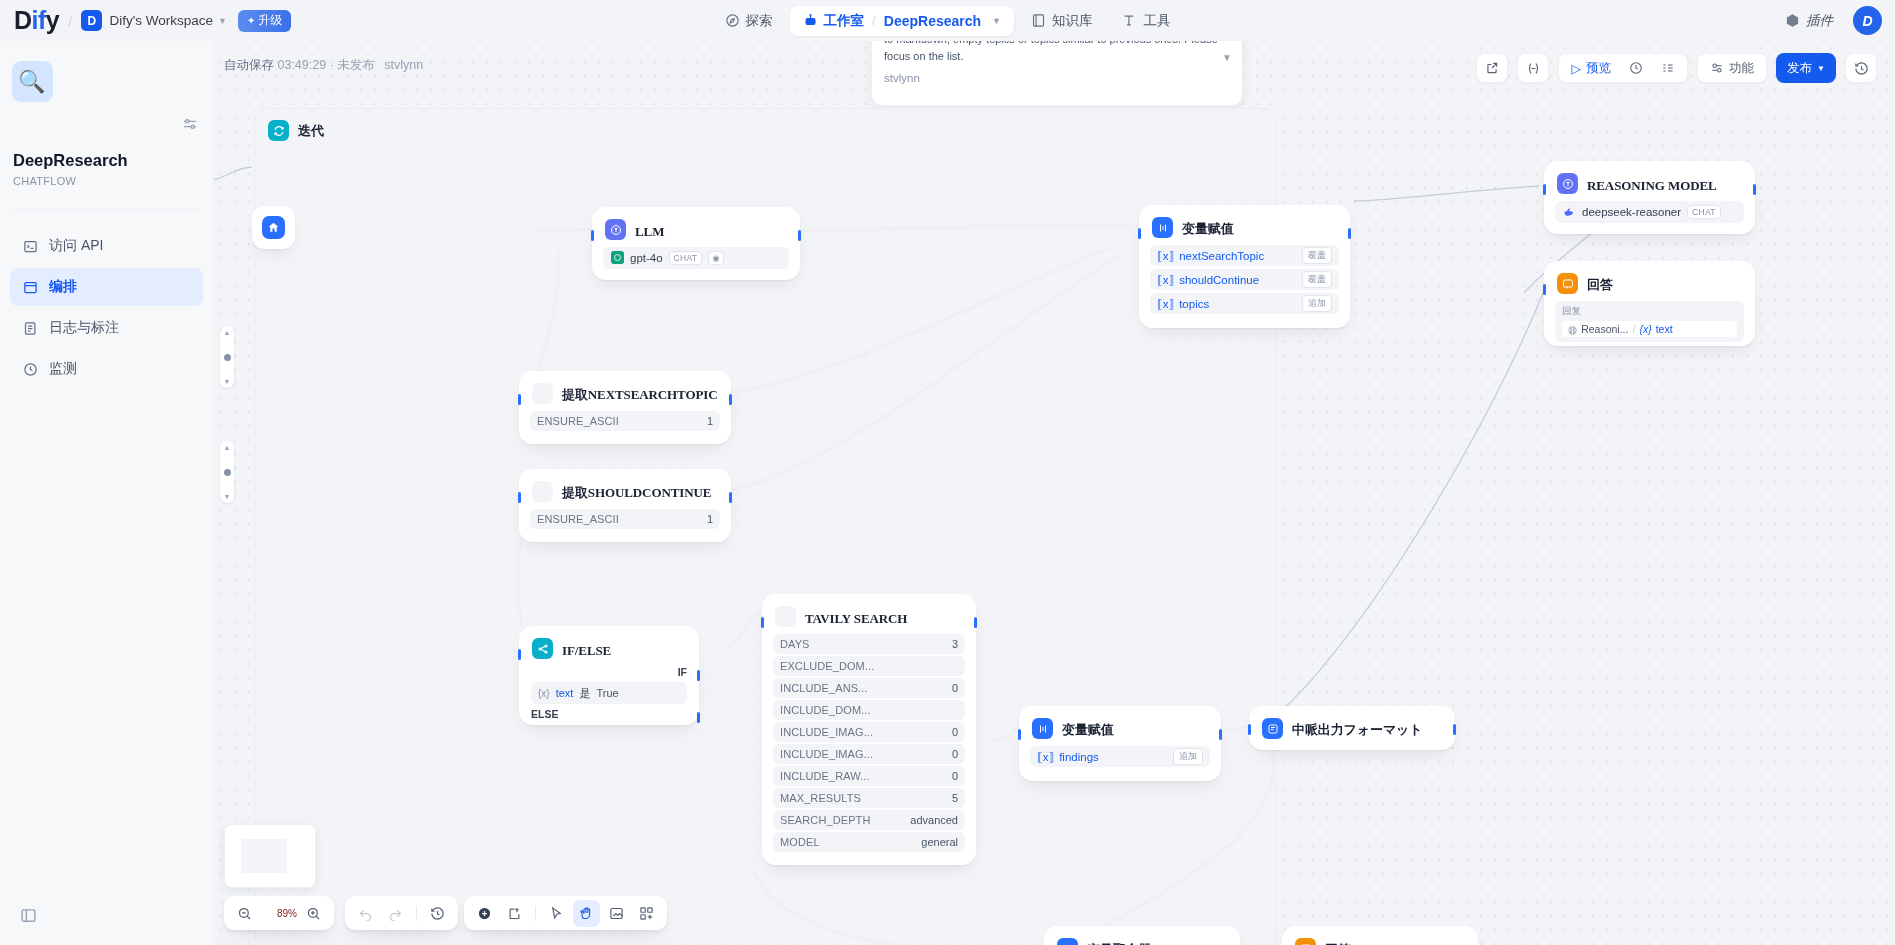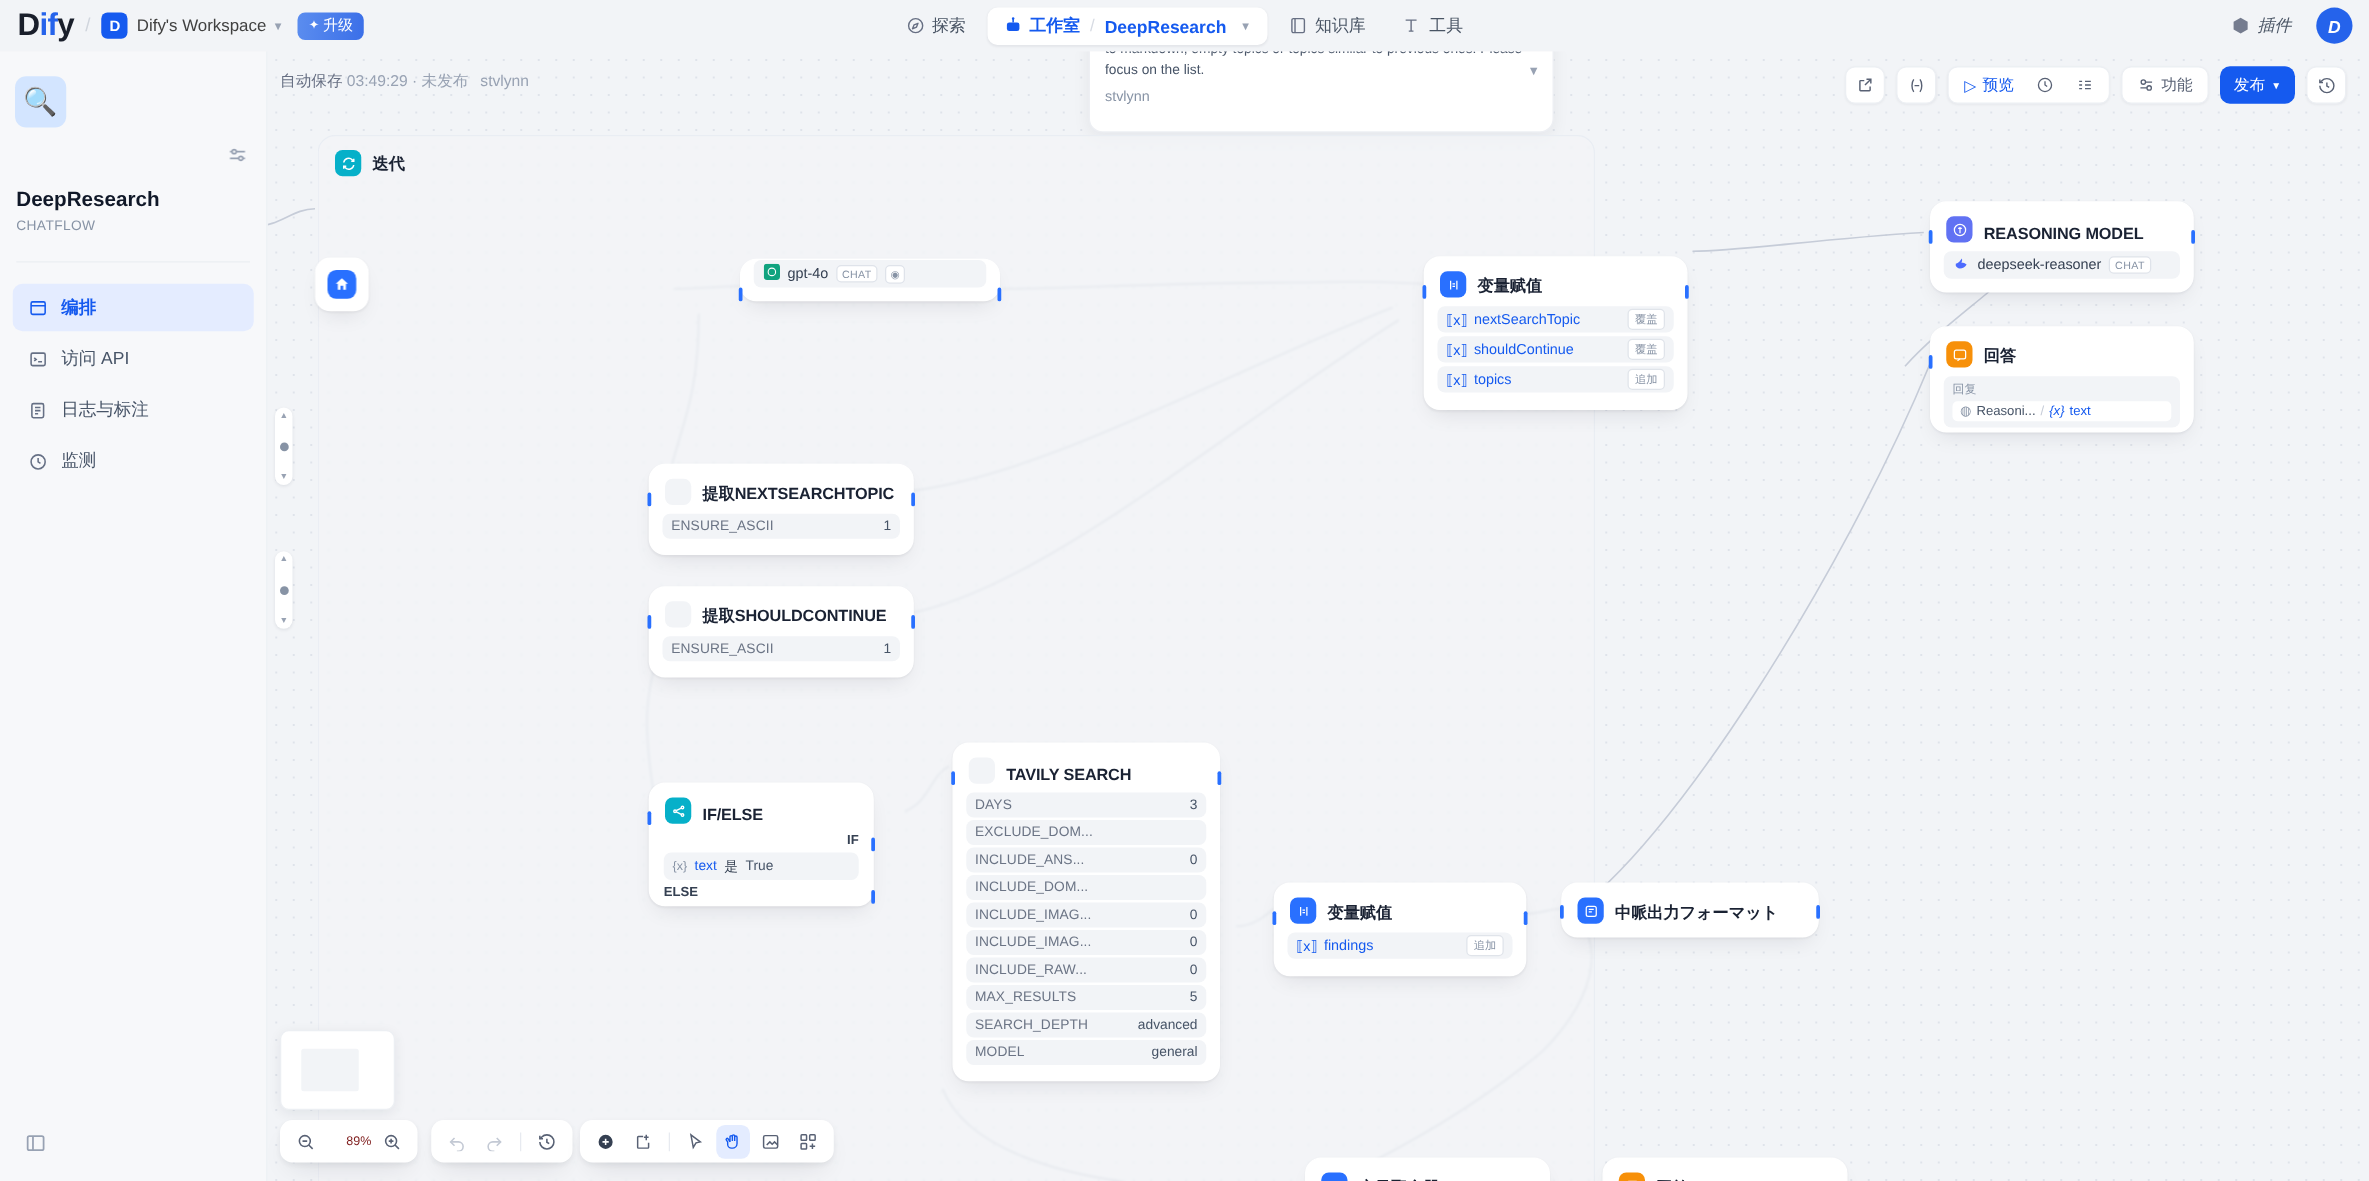--- a/index.html
+++ b/index.html
@@ -103,21 +103,21 @@
     box-shadow: 0 1px 2px rgba(16,24,40,.05), 0 8px 18px -6px rgba(16,24,40,.10);
     border: 1px solid #fff;
   }
   .node-hdr { display:flex; align-items:flex-end; gap:9px; padding: 11px 12px 7px 12px; }
   .node-ico {
     width: 21px; height: 21px; border-radius:6px; flex:none;
     display:flex; align-items:center; justify-content:center;
     color:#fff; font-size:11px;
   }
   .node-ico.blank { background:#f2f4f7; }
-  .node-title { font-size: 13px; font-weight: 700; color:#1a2233; letter-spacing:-.1px; }
+  .node-title { font-size: 13px; font-weight: 700; color:#1a2233; letter-spacing:-.1px;font-family:Liberation Serif, serif; }
   .node-body { padding: 0 10px 10px 10px; }
   .kv {
     display:flex; justify-content:space-between; align-items:center;
     background:#f2f4f7; border-radius:6px; height: 20px;
     padding: 0 7px; margin-bottom: 2px; font-size: 11px;
   }
   .kv .k { color:#6b7485; letter-spacing:.1px; }
   .kv .v { color:#475467; }
   .model-chip {
     display:flex; align-items:center; gap:6px; background:#f2f4f7;
@@ -289,37 +289,37 @@
         <path d="M3 8h2.6M10.4 8H21"></path>
       <circle cx="16" cy="16" r="2.4"></circle>
         <path d="M3 16h10.6M18.4 16H21"></path>
     </svg>
   </div>
   <div class="app-title">DeepResearch</div>
   <div class="app-sub">CHATFLOW</div>
   <div class="side-div"></div>
 
   <div class="nav-list">
+    <div class="side-item">
+      <span class="si">
+        <svg width="15" height="15" viewBox="0 0 24 24" fill="none" stroke="#667085" stroke-width="2">
+          <rect x="3" y="4" width="18" height="16" rx="2"></rect>
+            <path d="M7 10l2.5 2L7 14M12 15h5"></path>
+        </svg>
+      </span>
+      <span>访问 API</span>
+    </div>
     <div class="side-item active">
       <span class="si">
         <svg width="15" height="15" viewBox="0 0 24 24" fill="none" stroke="#155aef" stroke-width="2">
           <rect x="3" y="4" width="18" height="16" rx="2"></rect>
             <path d="M3 9h18"></path>
         </svg>
       </span>
       <span>编排</span>
-    </div>
-    <div class="side-item">
-      <span class="si">
-        <svg width="15" height="15" viewBox="0 0 24 24" fill="none" stroke="#667085" stroke-width="2">
-          <rect x="3" y="4" width="18" height="16" rx="2"></rect>
-            <path d="M7 10l2.5 2L7 14M12 15h5"></path>
-        </svg>
-      </span>
-      <span>访问 API</span>
     </div>
     <div class="side-item">
       <span class="si">
         <svg width="15" height="15" viewBox="0 0 24 24" fill="none" stroke="#667085" stroke-width="2">
           <rect x="4" y="3" width="15" height="18" rx="2"></rect>
             <path d="M8 8h7M8 12h7M8 16h4"></path>
         </svg>
       </span>
       <span>日志与标注</span>
     </div>
@@ -458,20 +458,29 @@
     <div class="node-ico" style="background:#2970ff;width:23px;height:23px;border-radius:7px">
       <svg width="13" height="13" viewBox="0 0 24 24" fill="#fff">
           <path d="M12 3l9 8h-3v9h-4v-6h-4v6H6v-9H3z"></path>
         </svg>
     </div>
   </div>
 
   <div class="node" style="left:378px; top:166px; width:208px;">
     <div class="port l" style="top:22px"></div>
     <div class="port r" style="top:22px"></div>
+    <div class="node-hdr">
+      <div class="node-ico" style="background:#6172f3">
+        <svg width="12" height="12" viewBox="0 0 24 24" fill="none" stroke="#fff" stroke-width="2">
+          <circle cx="12" cy="12" r="9"></circle>
+            <path d="M12 7v10M9 9.5h6"></path>
+        </svg>
+      </div>
+      <div class="node-title">LLM</div>
+    </div>
     <div class="node-body">
       <div class="model-chip">
         <span>
           <svg width="13" height="13" viewBox="0 0 24 24">
               <rect width="24" height="24" rx="5" fill="#10a37f"></rect>
             <circle cx="12" cy="12" r="5.5" fill="none" stroke="#fff" stroke-width="1.6"></circle>
             </svg>
         </span>
         <span>gpt-4o</span>
         <span class="tag">CHAT</span>

